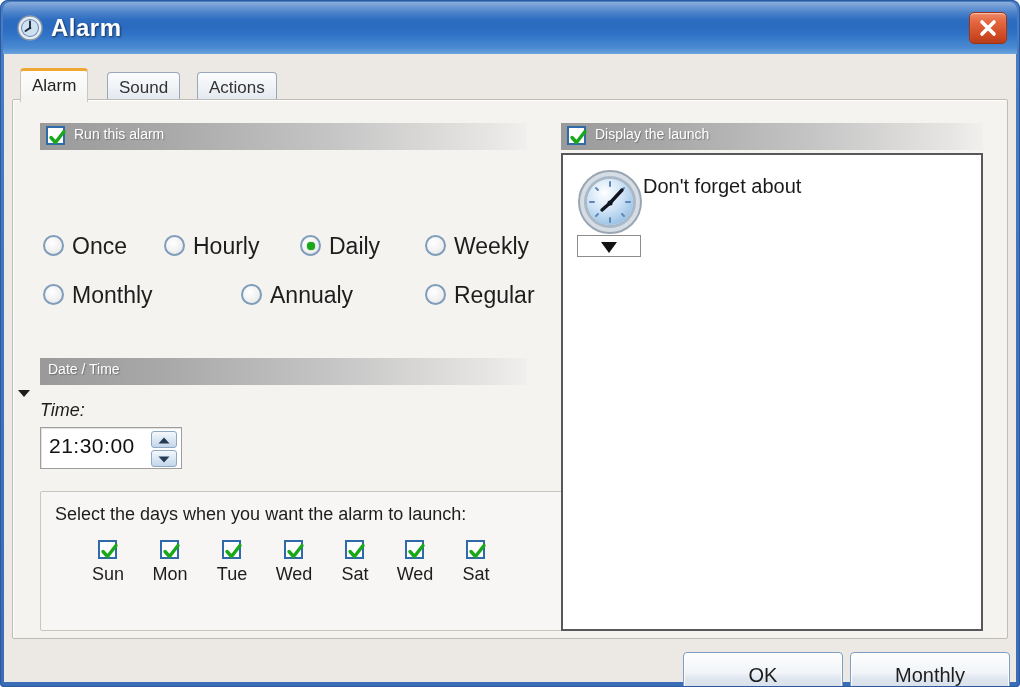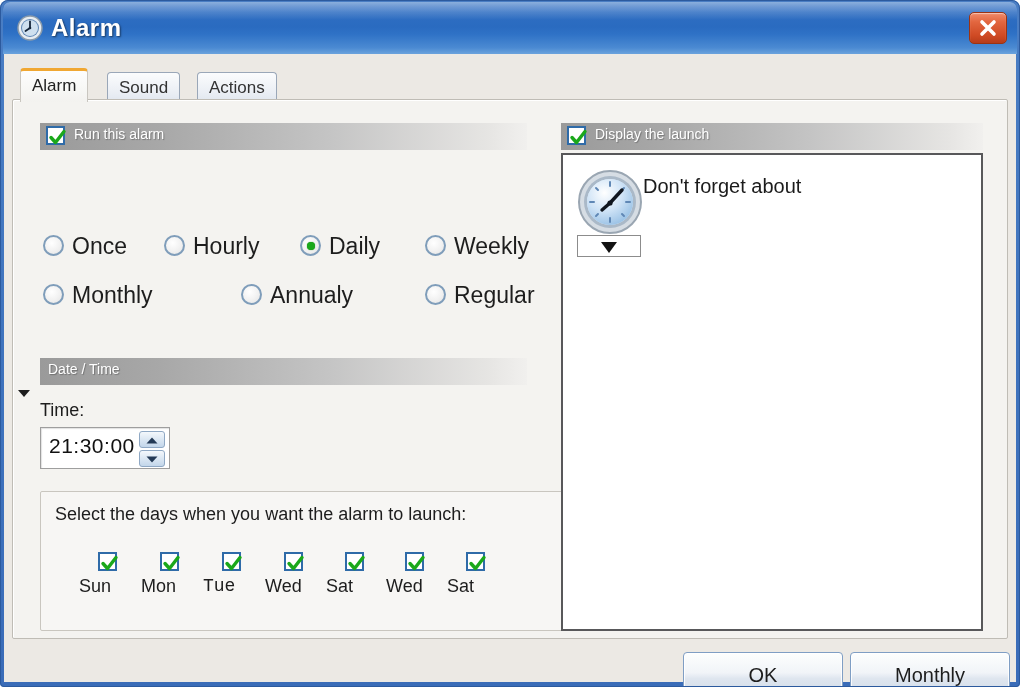--- a/index.html
+++ b/index.html
@@ -250,22 +250,23 @@
   }
   .days-title {
     position: absolute;
     left: 14px; top: 12px;
     font-size: 18px;
     color: #1d1d1d;
     white-space: nowrap;
   }
   .day {
     position: absolute;
-    top: 60px;
+    top: 48px;
     width: 58px;
+    text-align: center;
     cursor: pointer;
   }
   .day .cbox { position: relative; left: 19px; top: 0; display: block; }
   .day-name {
     display: block;
     margin-top: 5px;
     font-size: 18px;
     color: #1d1d1d;
   }
 
@@ -400,23 +401,23 @@
       </div>
       <div class="radio-item" style="left:412px; top:181px;">
         <span class="radio-dot"></span>
         <span class="radio-label">Regular</span>
       </div>
 
       <div class="section-header" style="left:27px; top:258px; width:487px;">
         <div class="sh-label noicon">Date / Time</div>
       </div>
 
-      <div class="field-label" style="left:27px; top:300px;">Time:</div>
-
-      <div class="time-box" style="left:27px; top:327px; width:130px; height:42px;padding-left:7px;">
+      <div class="field-label" style="left:27px; top:300px;font-style:italic;">Time:</div>
+
+      <div class="time-box" style="left:27px; top:327px; width:142px; height:42px;padding-left:7px;">
         <div class="time-value">21:30:00</div>
         <div class="spinner">
           <div class="spin-btn up">
             <svg width="14" height="9" viewBox="0 0 14 9">
               <path d="M7 1.5 L12.5 7.5 L1.5 7.5 Z" fill="#243a56"></path>
             </svg>
           </div>
           <div class="spin-btn down">
             <svg width="14" height="9" viewBox="0 0 14 9">
               <path d="M7 7.5 L1.5 1.5 L12.5 1.5 Z" fill="#243a56"></path>
@@ -439,21 +440,21 @@
 
         <div class="day" style="left:100px;">
           <span class="cbox">
             <svg width="21" height="21" viewBox="0 0 21 21">
               <path d="M4 10.5 L8.5 15.5 L17 4.5" stroke="#1aa81a" stroke-width="3.4" fill="none" stroke-linecap="round" stroke-linejoin="round"></path>
             </svg>
           </span>
           <span class="day-name">Mon</span>
         </div>
 
-        <div class="day" style="left:162px;font-family:Liberation Mono, monospace;">
+        <div class="day" style="left:162px;">
           <span class="cbox">
             <svg width="21" height="21" viewBox="0 0 21 21">
               <path d="M4 10.5 L8.5 15.5 L17 4.5" stroke="#1aa81a" stroke-width="3.4" fill="none" stroke-linecap="round" stroke-linejoin="round"></path>
             </svg>
           </span>
           <span class="day-name">Tue</span>
         </div>
 
         <div class="day" style="left:224px;">
           <span class="cbox">

